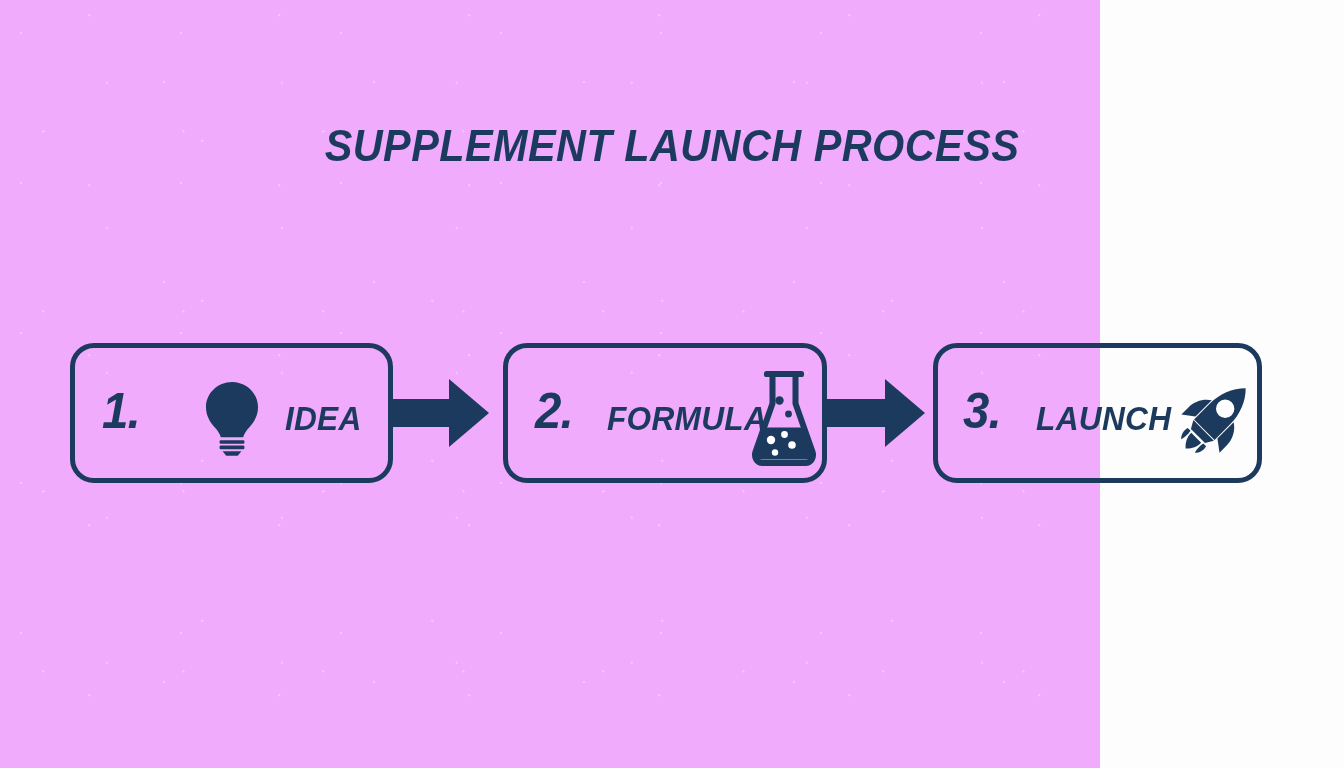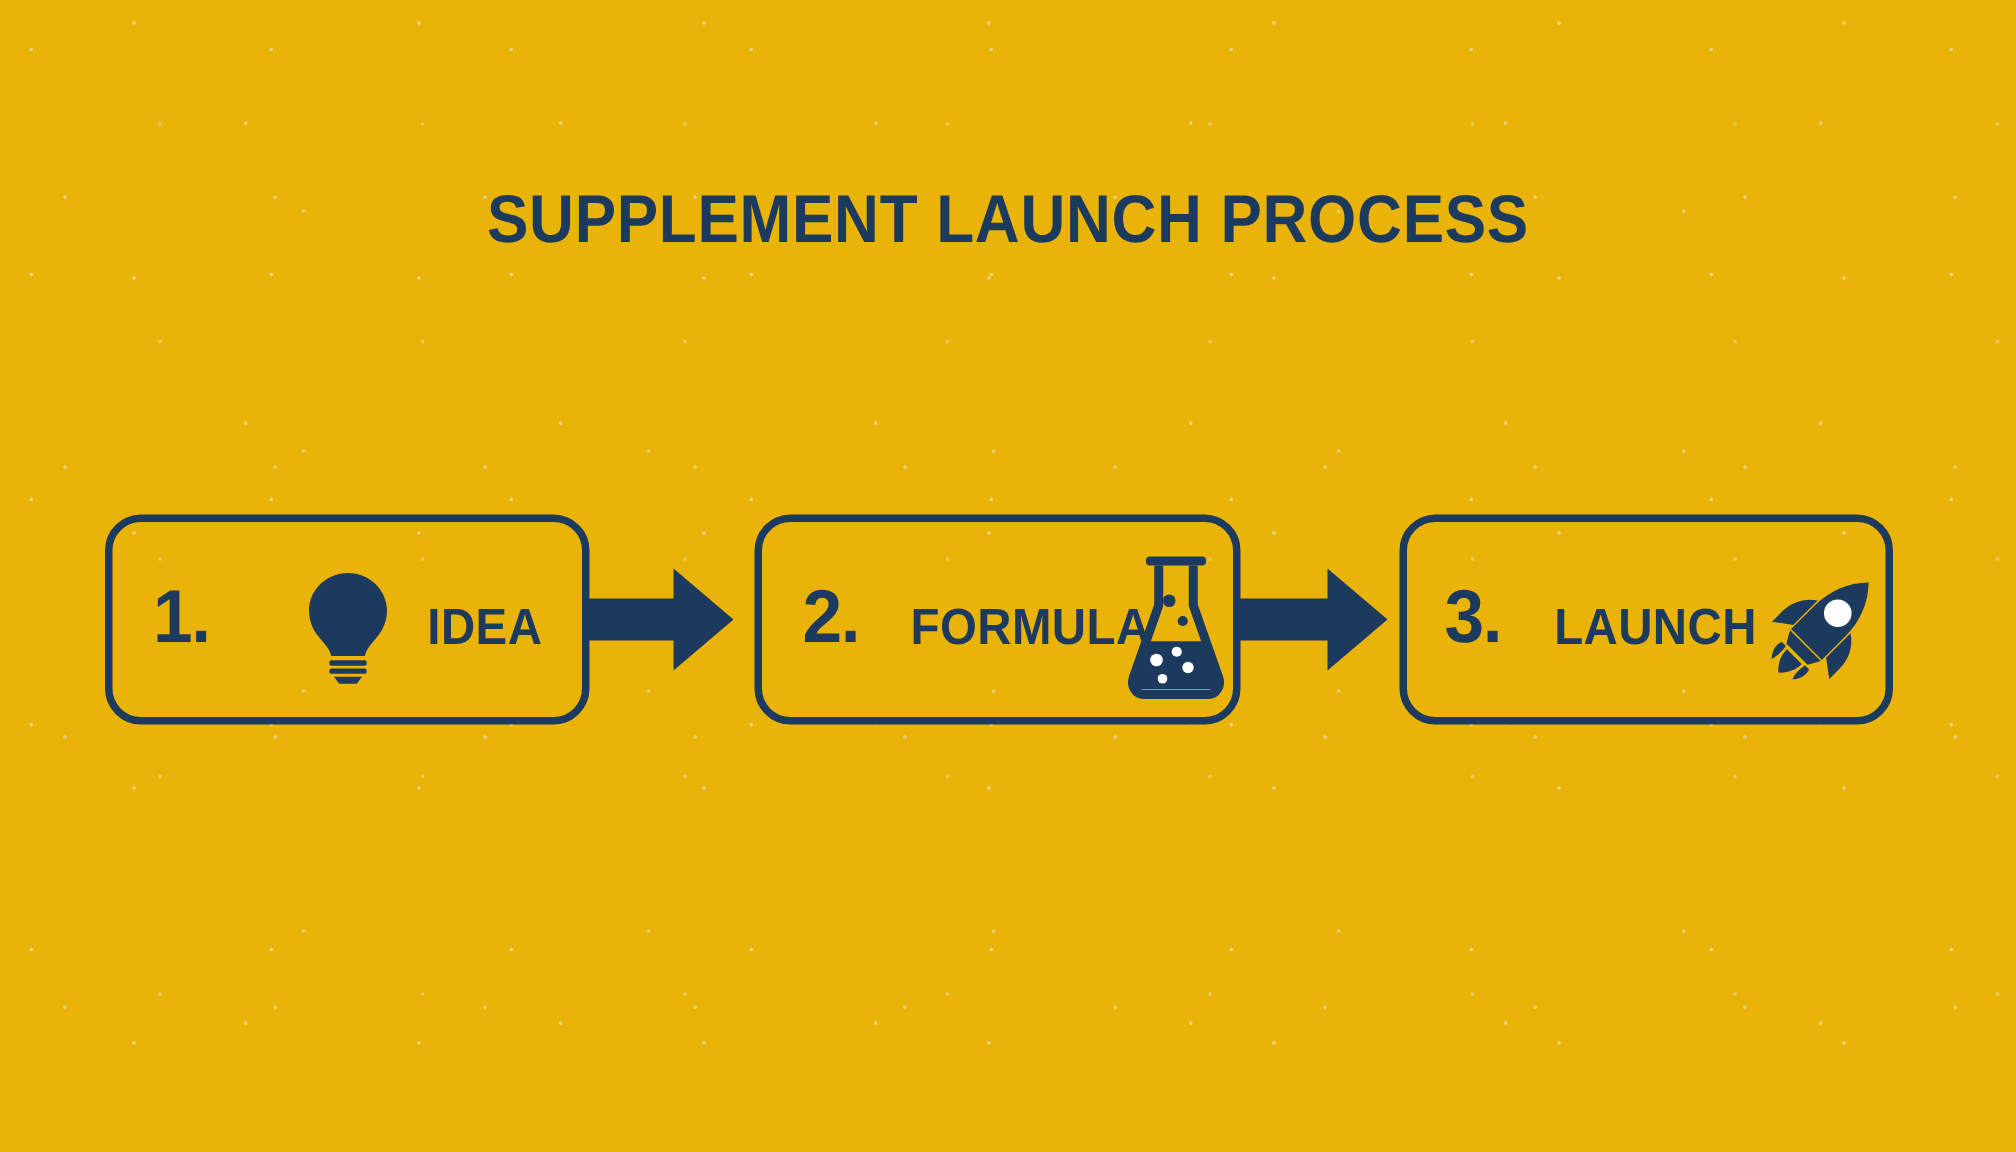--- a/index.html
+++ b/index.html
@@ -8,23 +8,24 @@
   }
   body {
     width: 1344px;
     height: 768px;
     background: #fdfdfd;
     font-family: "Liberation Sans", sans-serif;
     overflow: hidden;
   }
   #canvas {
     position: relative;
-    width: 1344px;
+    width: 1100px;
     height: 768px;
-    background: #eab308;
+    background: #f0abfc;
+    font-style: italic;
   }
   
   #noise {
     position: absolute;
     inset: 0;
     background-image:
       radial-gradient(circle at 13% 22%, rgba(225,235,242,.55) 0 1px, transparent 1.4px),
       radial-gradient(circle at 47% 9%,  rgba(228,238,245,.5) 0 1px, transparent 1.4px),
       radial-gradient(circle at 78% 41%, rgba(226,236,244,.5) 0 1px, transparent 1.4px),
       radial-gradient(circle at 31% 73%, rgba(229,239,246,.45) 0 1px, transparent 1.4px),

